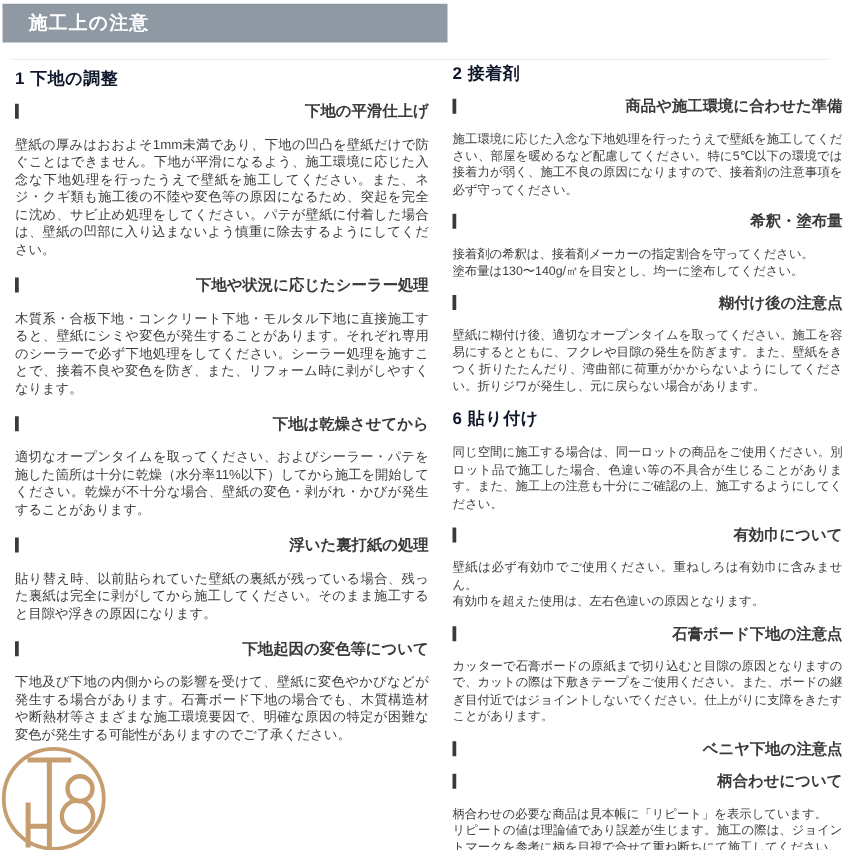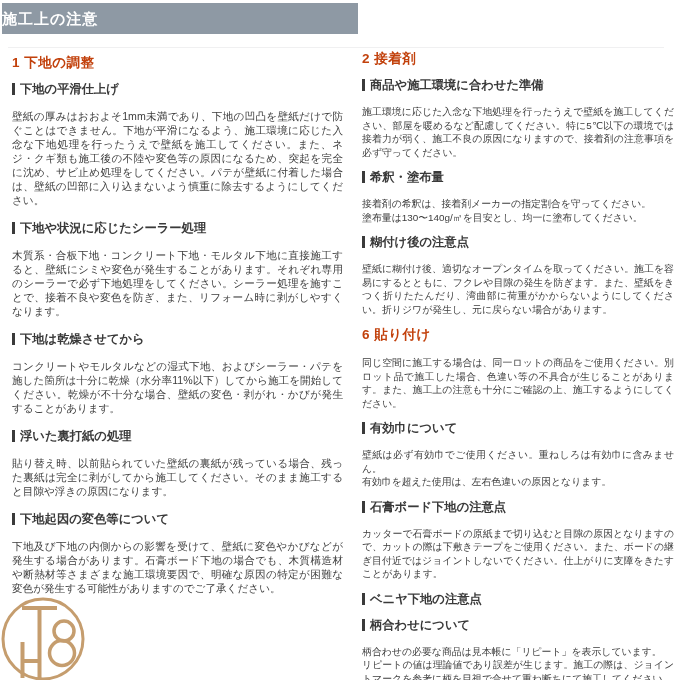--- a/index.html
+++ b/index.html
@@ -6,40 +6,40 @@
   body{
     width:680px;height:680px;position:relative;overflow:hidden;
     background:#ffffff;
     font-family:"Liberation Sans","DejaVu Sans",sans-serif;
     color:#3c3c3c;
   }
   .banner{
     position:absolute;left:2px;top:3px;width:356px;height:31px;
     background:#8e99a4;color:#ffffff;
     font-size:15px;font-weight:bold;line-height:31px;
-    padding-left:0;box-sizing:border-box;letter-spacing:1px;
+    padding-left:21px;box-sizing:border-box;letter-spacing:1px;
   }
   .top-rule{
     position:absolute;left:8px;top:47px;width:656px;height:1px;
     background:#f0f0f1;
   }
   .col{position:absolute;}
   .col-left{left:12px;top:54px;width:331px;}
   .col-right{left:362px;top:50px;width:312px;}
   .sec-heading{
-    font-size:13.5px;font-weight:bold;color:#c2410c;
+    font-size:13.5px;font-weight:bold;color:#0f172a;
     margin:0 0 9px 0;letter-spacing:0.5px;
   }
   .sec-heading.later{margin-top:6px;}
   .item{margin-bottom:13px;}
   .col-right .item{margin-bottom:10px;}
   .item-title{
     display:flex;align-items:center;gap:5px;
     font-size:12.3px;font-weight:bold;line-height:16px;
-    margin-bottom:3px;color:#3a3a3a;
+    margin-bottom:3px;color:#3a3a3a;justify-content:space-between;
   }
   .bar{
     display:inline-block;width:3px;height:12px;background:#3a3a3a;flex:0 0 auto;
   }
   .item-body{
     font-size:10.6px;line-height:14px;color:#3d3d3d;
     text-align:justify;text-justify:inter-character;
     word-break:break-all;white-space:pre-line;margin-top:12px;
   }
   .col-right .item-body{font-size:9.9px;line-height:13.5px;}
@@ -71,21 +71,21 @@
     </div>
     <div class="item-body">木質系・合板下地・コンクリート下地・モルタル下地に直接施工すると、壁紙にシミや変色が発生することがあります。それぞれ専用のシーラーで必ず下地処理をしてください。シーラー処理を施すことで、接着不良や変色を防ぎ、また、リフォーム時に剥がしやすくなります。</div>
   </div>
 
 
   <div class="item">
     <div class="item-title">
       <span class="bar"></span>
       <span>下地は乾燥させてから</span>
     </div>
-    <div class="item-body">コンクリートやモルタルなどの湿式下地、およびシーラー・パテを施した箇所は十分に乾燥（水分率11%以下）してから施工を開始してください。乾燥が不十分な場合、壁紙の変色・剥がれ・かびが発生することがあります。</div>
+    <div class="item-body">適切なオープンタイムを取ってください、およびシーラー・パテを施した箇所は十分に乾燥（水分率11%以下）してから施工を開始してください。乾燥が不十分な場合、壁紙の変色・剥がれ・かびが発生することがあります。</div>
   </div>
 
   <div class="item">
     <div class="item-title">
       <span class="bar"></span>
       <span>浮いた裏打紙の処理</span>
     </div>
     <div class="item-body">貼り替え時、以前貼られていた壁紙の裏紙が残っている場合、残った裏紙は完全に剥がしてから施工してください。そのまま施工すると目隙や浮きの原因になります。</div>
   </div>
 

